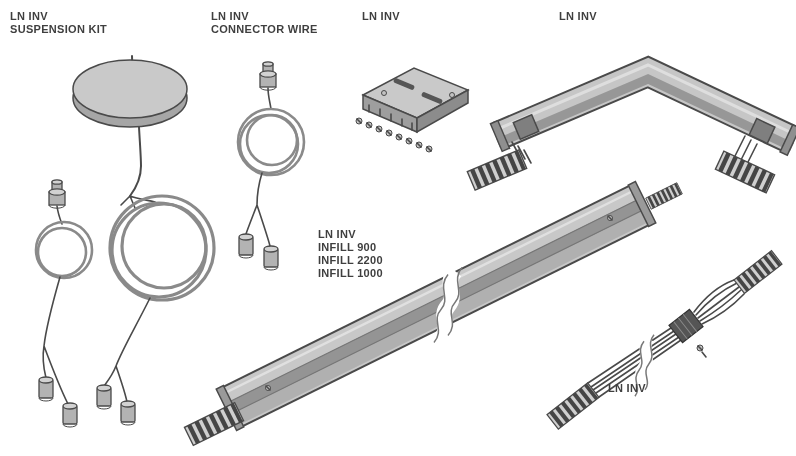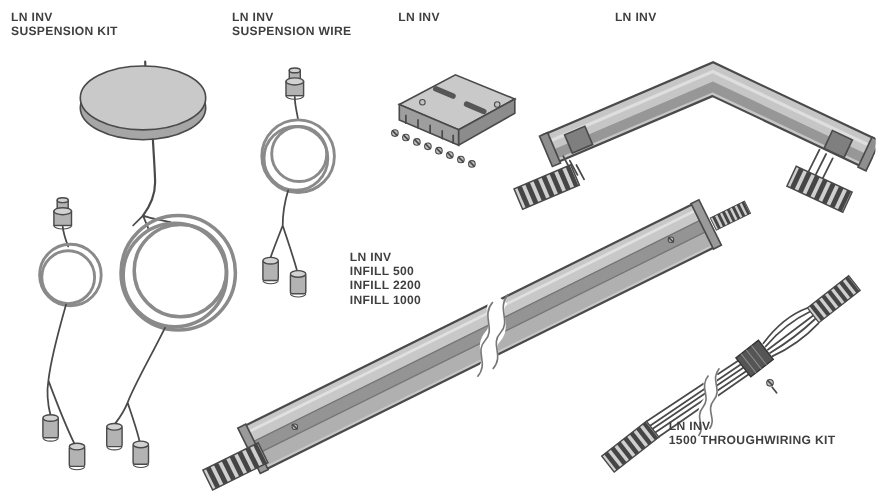--- a/index.html
+++ b/index.html
@@ -185,36 +185,35 @@
     </g>
   </svg>
 
   <div class="label" style="left:10px;top:10px">
     <div>LN INV</div>
     <div>SUSPENSION KIT</div>
   </div>
 
   <div class="label" style="left:211px;top:10px">
     <div>LN INV</div>
-    <div>SUSPENSION WIRE</div>
+    <div>CONNECTOR WIRE</div>
   </div>
 
   <div class="label" style="left:362px;top:10px">
     <div>LN INV</div>
   </div>
 
   <div class="label" style="left:559px;top:10px">
     <div>LN INV</div>
   </div>
 
   <div class="label" style="left:318px;top:228px">
     <div>LN INV</div>
-    <div>INFILL 500</div>
+    <div>INFILL 900</div>
     <div>INFILL 2200</div>
     <div>INFILL 1000</div>
   </div>
 
   <div class="label" style="left:608px;top:382px">
     <div>LN INV</div>
-    <div>1500 THROUGHWIRING KIT</div>
   </div>
 
 </div>
 
 </body></html>

